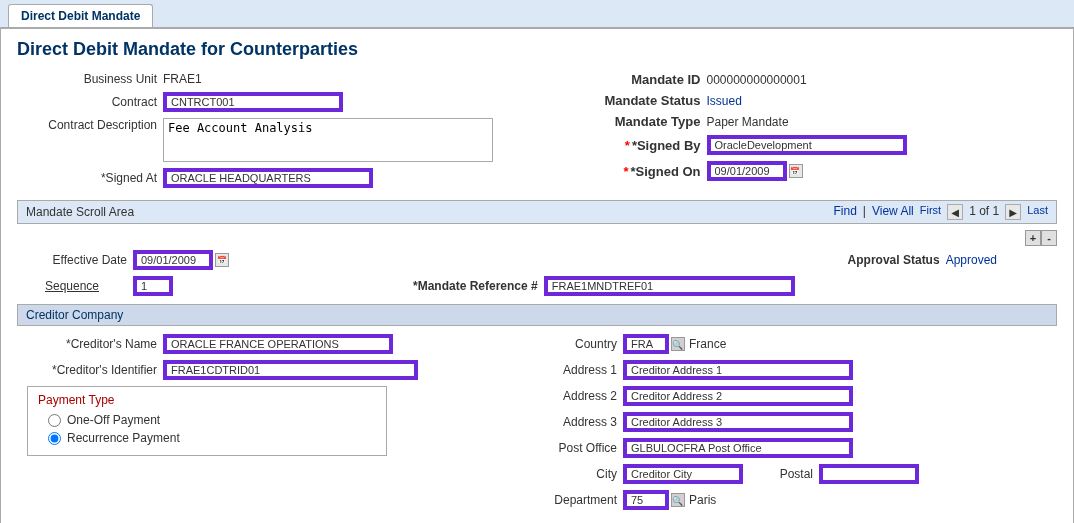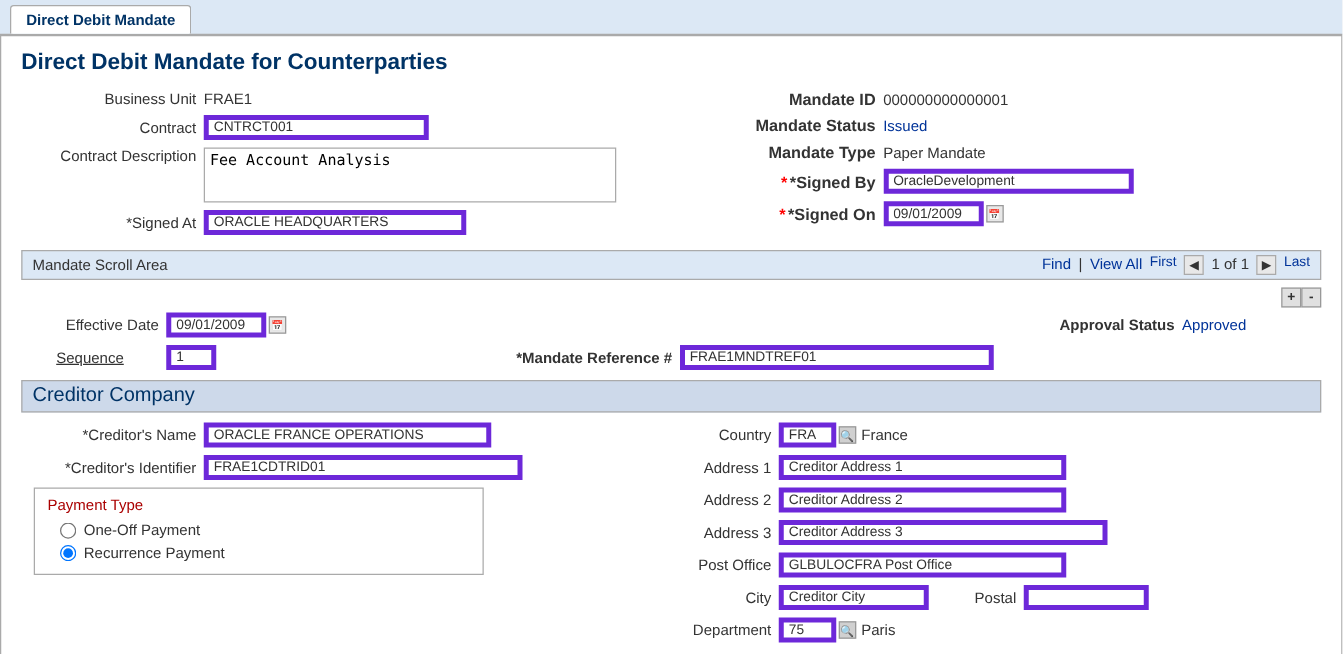--- a/index.html
+++ b/index.html
@@ -19,21 +19,21 @@
 
     .top-section { display: flex; justify-content: space-between; margin-bottom: 6px; gap: 27px; }
     .top-left { flex: 1; }
 
     .mandate-scroll-header { background: #dce8f5; border: 1px solid #aaa; padding: 3px 8px; display: flex; justify-content: space-between; align-items: center; margin-bottom: 6px; font-size: 12px; color: #333; }
     .nav-btn { width: 16px; height: 16px; border: 1px solid #aaa; background: #e8e8e8; display: inline-flex; align-items: center; justify-content: center; cursor: pointer; font-size: 10px; }
     .pm-btn { width: 16px; height: 16px; border: 1px solid #999; background: #e0e0e0; display: inline-flex; align-items: center; justify-content: center; cursor: pointer; font-size: 11px; font-weight: bold; }
 
     .scroll-content { margin-bottom: 8px; }
 
-    .creditor-section-header { background: #cdd9ea; border: 1px solid #aaa; padding: 3px 8px; font-size: 16px; color: #003366; margin-bottom: 8px; }
+    .creditor-section-header { background: #cdd9ea; border: 1px solid #aaa; padding: 3px 8px; font-size: 12px; color: #003366; margin-bottom: 8px; }
 
     .two-col { display: flex; gap: 0; }
     .left-col { flex: 0 0 510px; }
     .right-col { flex: 1; }
 
     .payment-type-box { border: 1px solid #aaa; padding: 6px 10px; margin-top: 4px; margin-left: 0; width: 360px; }
     .payment-type-label { color: #aa0000; font-size: 12px; margin-bottom: 6px; }
     .radio-row { display: flex; align-items: center; margin-bottom: 4px; margin-left: 10px; }
     .radio-row input[type="radio"] { margin-right: 6px; }
 
@@ -191,21 +191,21 @@
       <div class="right-field-row">
         <span class="right-label">Address 1</span>
         <input type="text" style="width: 230px;" value="Creditor Address 1">
       </div>
       <div class="right-field-row">
         <span class="right-label">Address 2</span>
         <input type="text" style="width: 230px;" value="Creditor Address 2">
       </div>
       <div class="right-field-row">
         <span class="right-label">Address 3</span>
-        <input type="text" style="width: 263px;" value="Creditor Address 3">
+        <input type="text" style="width: 230px;" value="Creditor Address 3">
       </div>
       <div class="right-field-row">
         <span class="right-label">Post Office</span>
         <input type="text" style="width: 230px;" value="GLBULOCFRA Post Office">
       </div>
       <div style="display:flex; align-items:center; margin-bottom:6px;">
         <div style="display:flex; align-items:center; margin-right:20px;">
           <span class="right-label">City</span>
           <input type="text" style="width: 120px;" value="Creditor City">
         </div>

